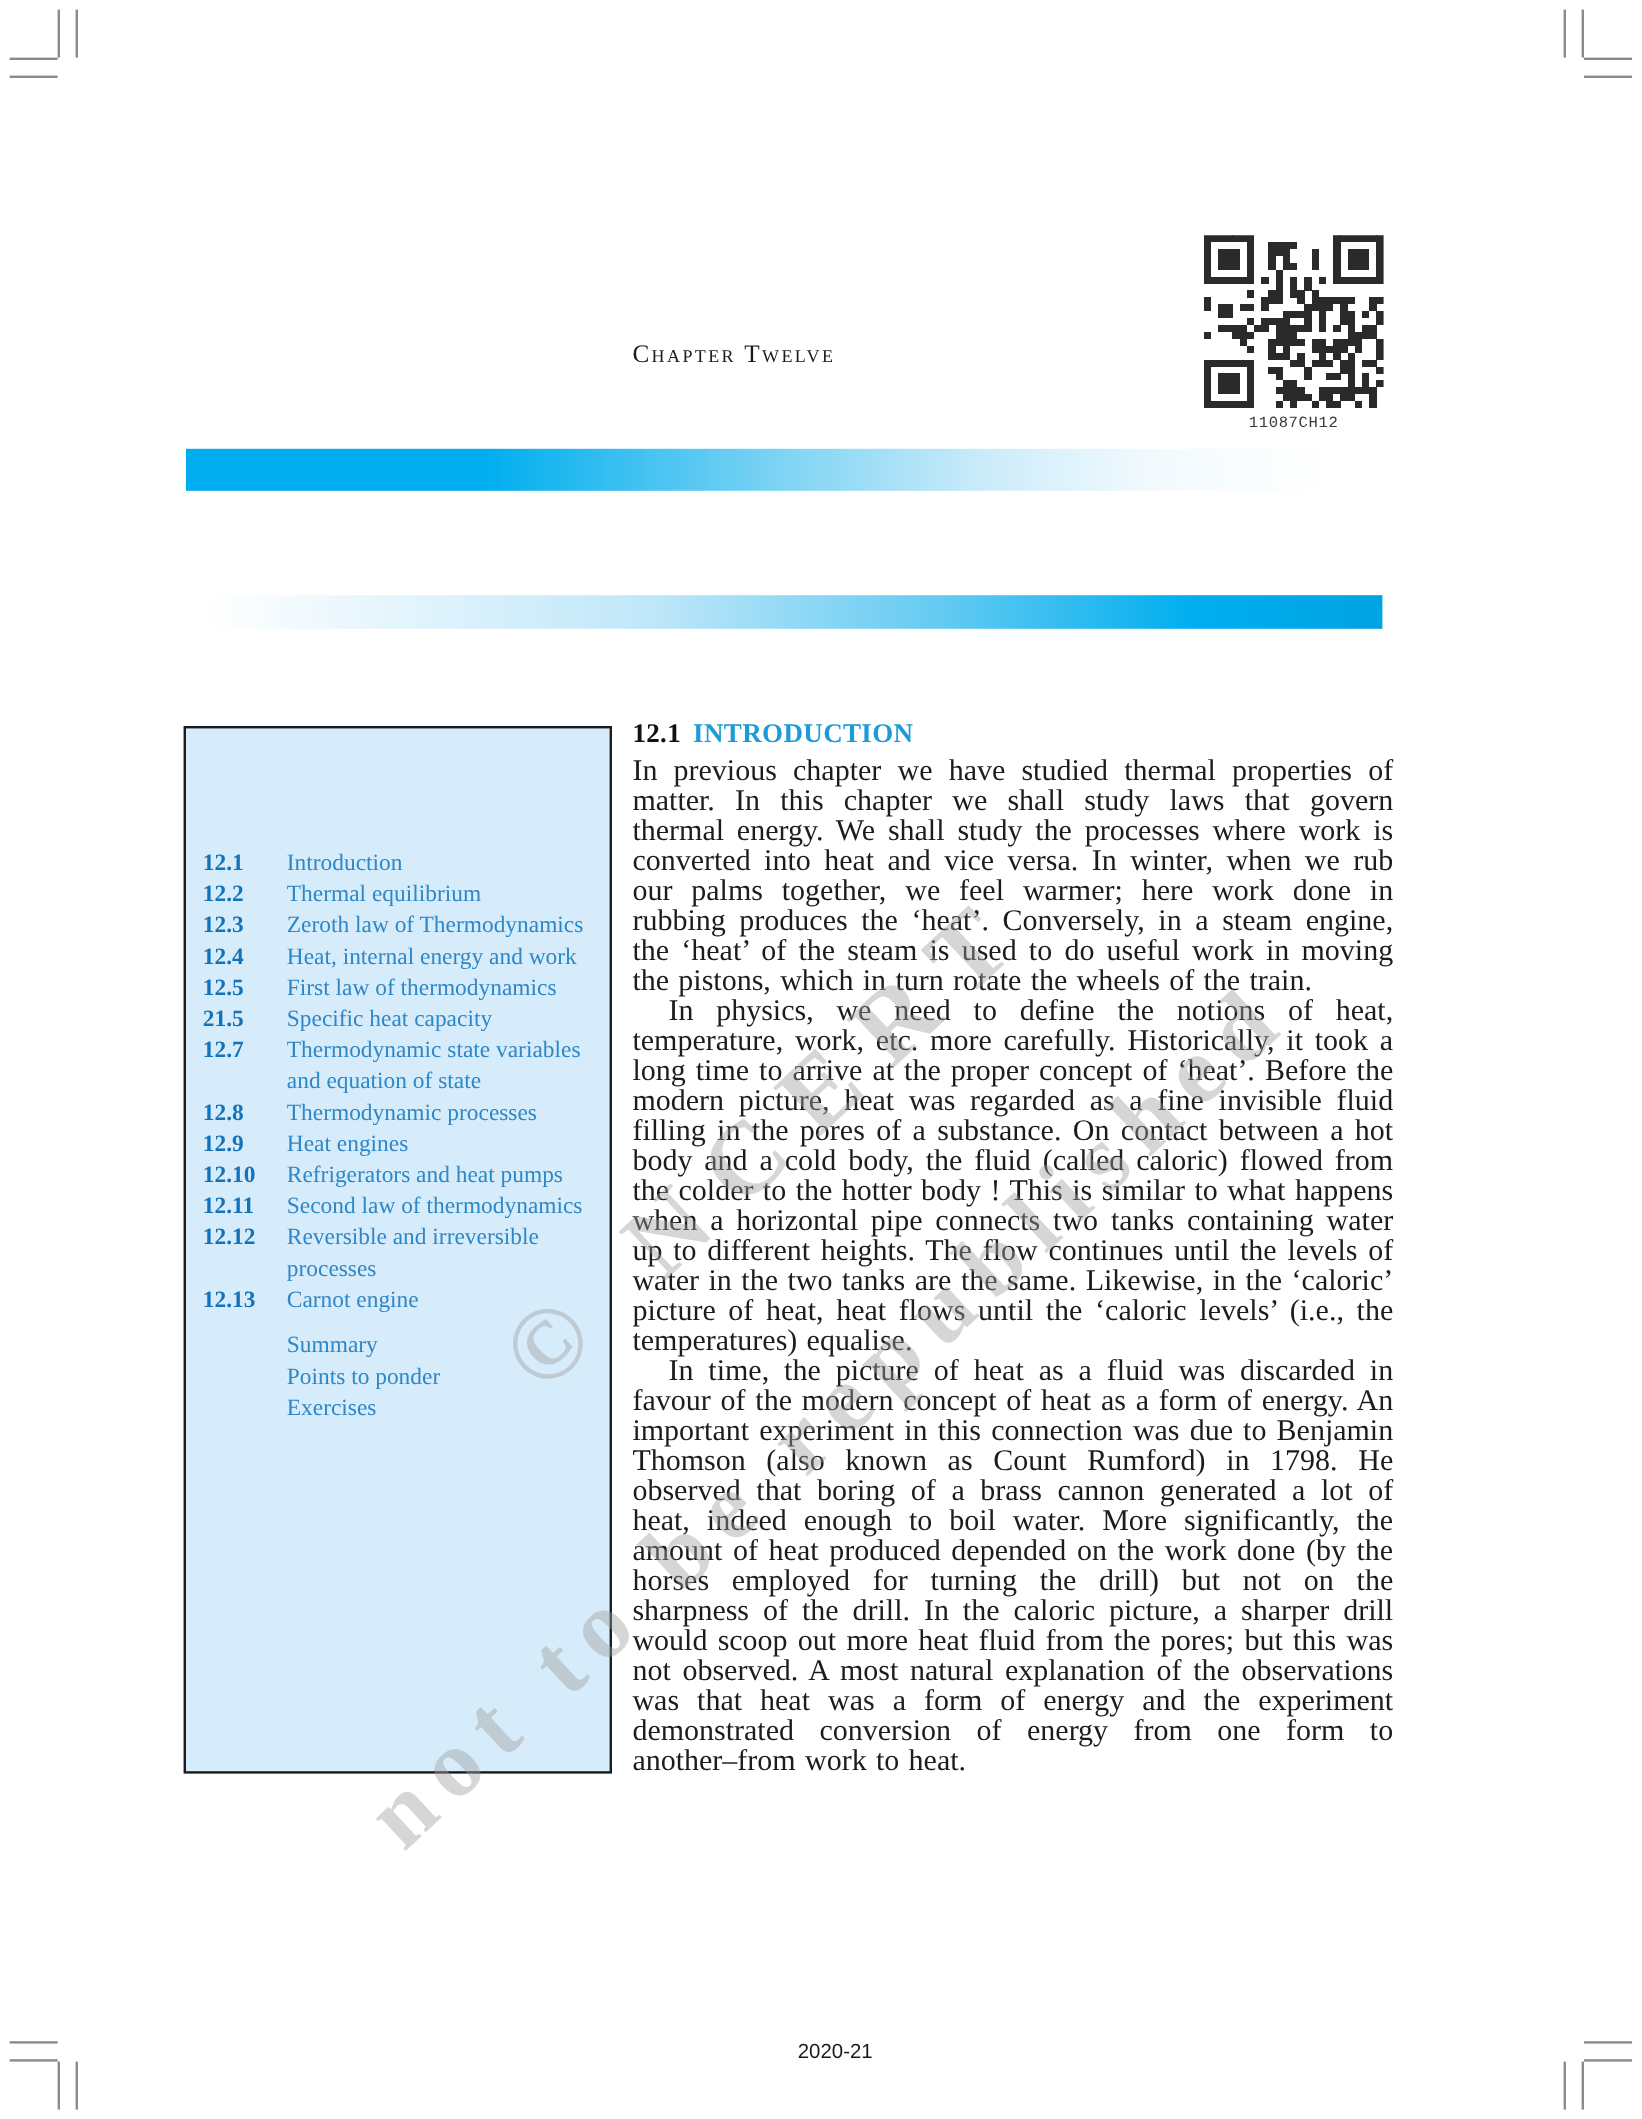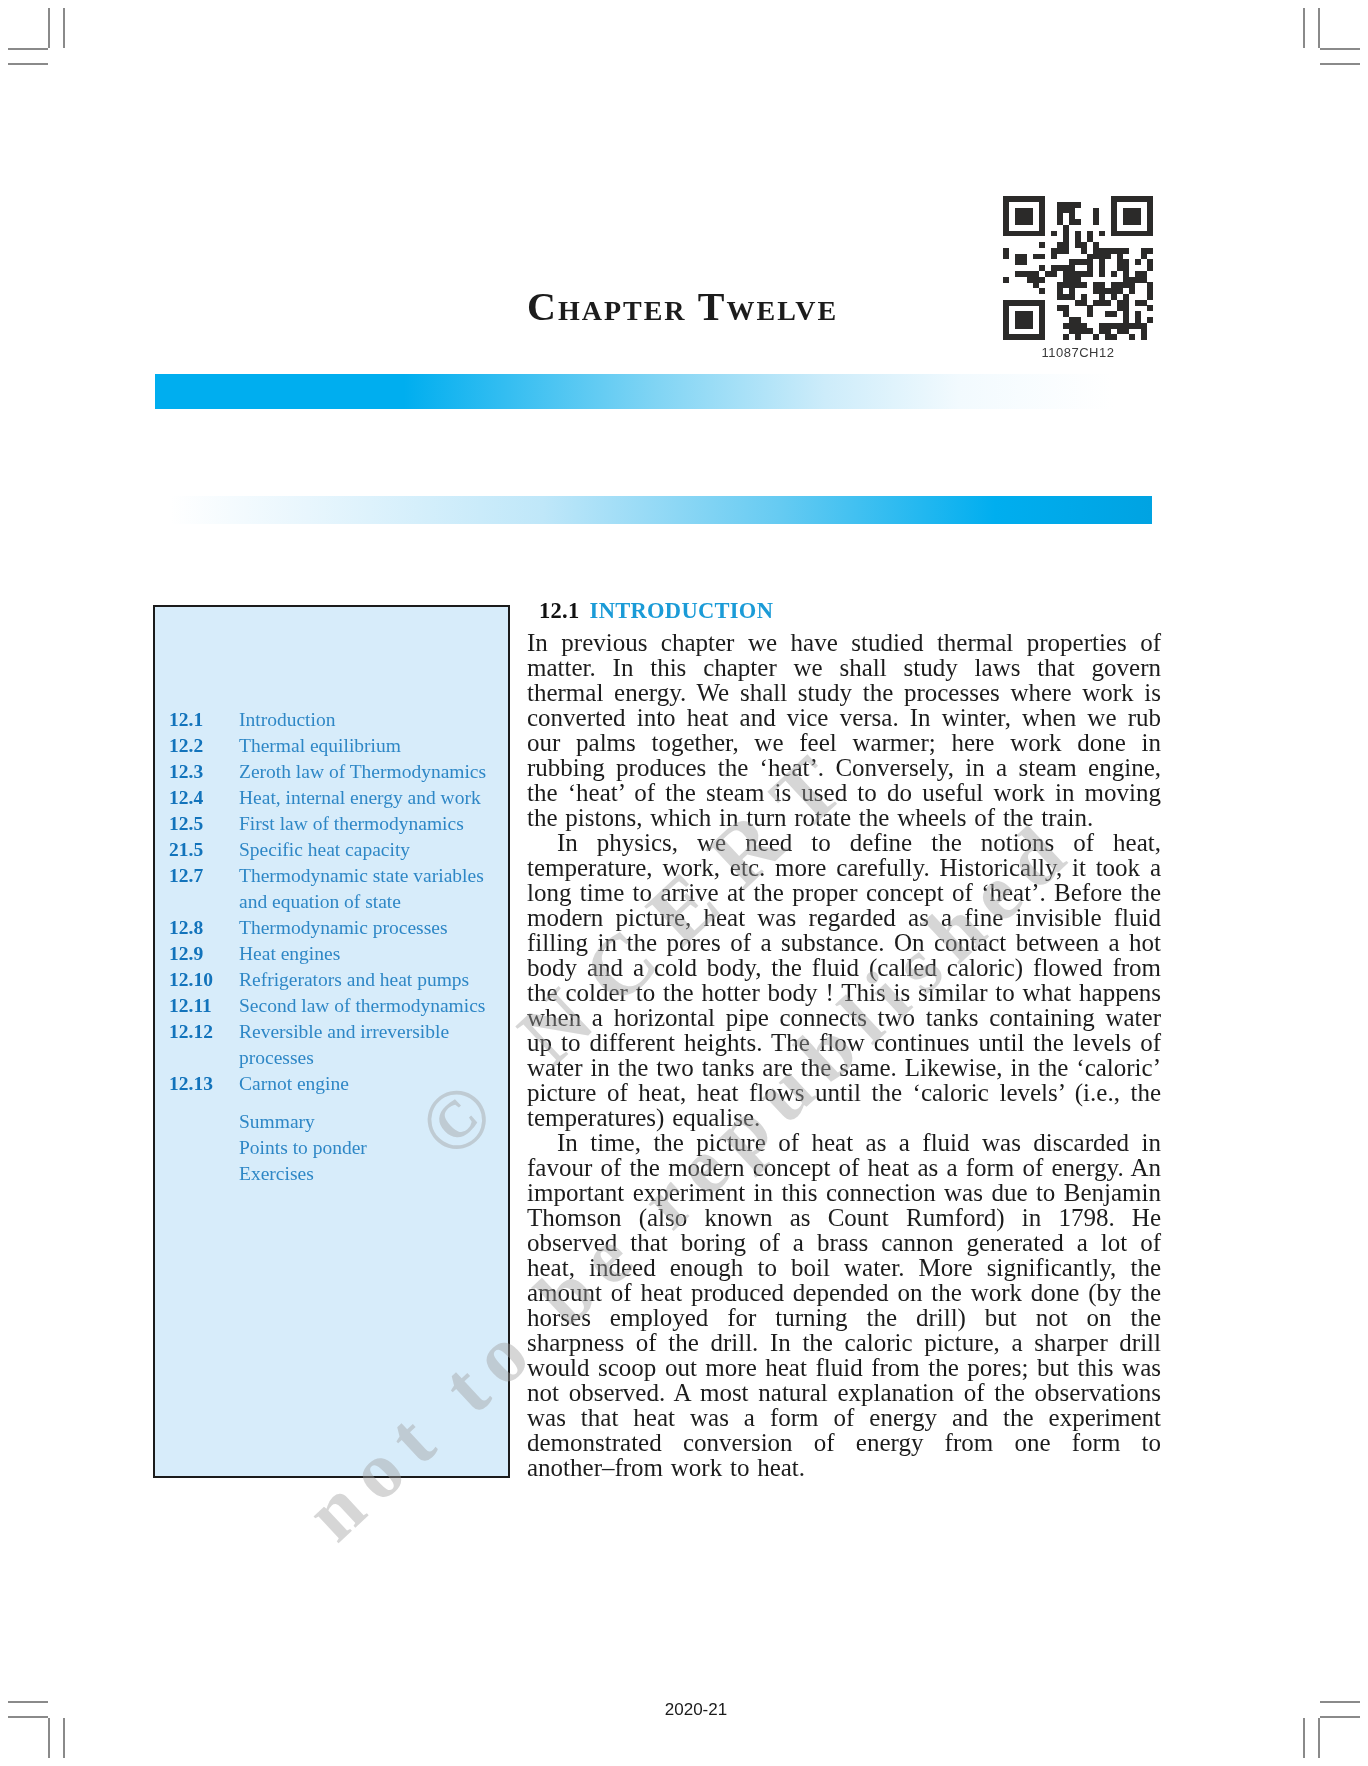--- a/index.html
+++ b/index.html
@@ -7,27 +7,27 @@
     position:relative; width:1368px; height:1766px; overflow:hidden;
     background:#ffffff; font-family:"Liberation Serif", serif; color:#191919;
   }
   
   .mark{position:absolute;background:#8a8a8a;}
   .mark.v{width:2px;height:40px;}
   .mark.h{height:2px;width:40px;}
   
   .chapter-label{
     position:absolute; left:527px; top:283px;
-    font-variant:small-caps; font-weight:bold; font-size:40px; letter-spacing:2px;
+    font-variant:small-caps; font-weight:normal; font-size:21px; letter-spacing:2px;
     color:#1c1c1c; white-space:nowrap;
   }
   .qr-wrap{position:absolute; left:1003px; top:196px; width:150px; text-align:center;}
   .qr-wrap svg{display:block; width:150px; height:144px;}
   .qr-caption{
-    margin-top:5px; font-family:Liberation Sans, sans-serif;
+    margin-top:5px; font-family:Liberation Mono, monospace;
     font-size:13px; color:#3a3a3a; letter-spacing:0.5px;
   }
   .bar1{
     position:absolute; left:155px; top:374px; width:958px; height:35px;
     background:linear-gradient(90deg, var(--accent) 0%, var(--accent) 26%,
       #7fd4f4 52%, #cdecfa 70%, #f2fafe 84%, #ffffff 100%);
   }
   .page-title{
     position:absolute; left:495px; top:428px;
     font-variant:small-caps; font-weight:bold; font-size:40px; letter-spacing:1px;
@@ -44,21 +44,21 @@
     background:var(--toc-bg); border:2px solid #1b1b1b; box-sizing:border-box;
     padding:100px 12px 0 14px;
   }
   .toc-row{display:flex; font-size:19.5px; line-height:26px; margin:0;}
   .toc-num{flex:0 0 70px; font-weight:bold; color:var(--toc-num);}
   .toc-label{flex:1; color:var(--toc-label);}
   .toc-extras{margin-top:12px; margin-left:70px;}
   .toc-extra{font-size:19.5px; line-height:26px; color:var(--toc-label);}
   
   .main-col{position:absolute; left:527px; top:598px; width:634px;}
-  .section-heading{font-size:22.5px; font-weight:bold; letter-spacing:0.3px; margin:0 0 6px 12px;}
+  .section-heading{font-size:22.5px; font-weight:bold; letter-spacing:0.3px; margin:0 0 6px 0;}
   .section-number{color:#111111;}
   .section-title{color:var(--heading-blue); margin-left:10px;}
   .body-par{
     font-size:25px; line-height:25px; text-align:justify; margin:0;
     word-spacing:1.5px; color:#1c1c1c;
   }
   .body-par.indented{text-indent:30px;}
   
   .watermark{position:absolute; inset:0; pointer-events:none; opacity:0.42; z-index:5;}
   .wm-line{

